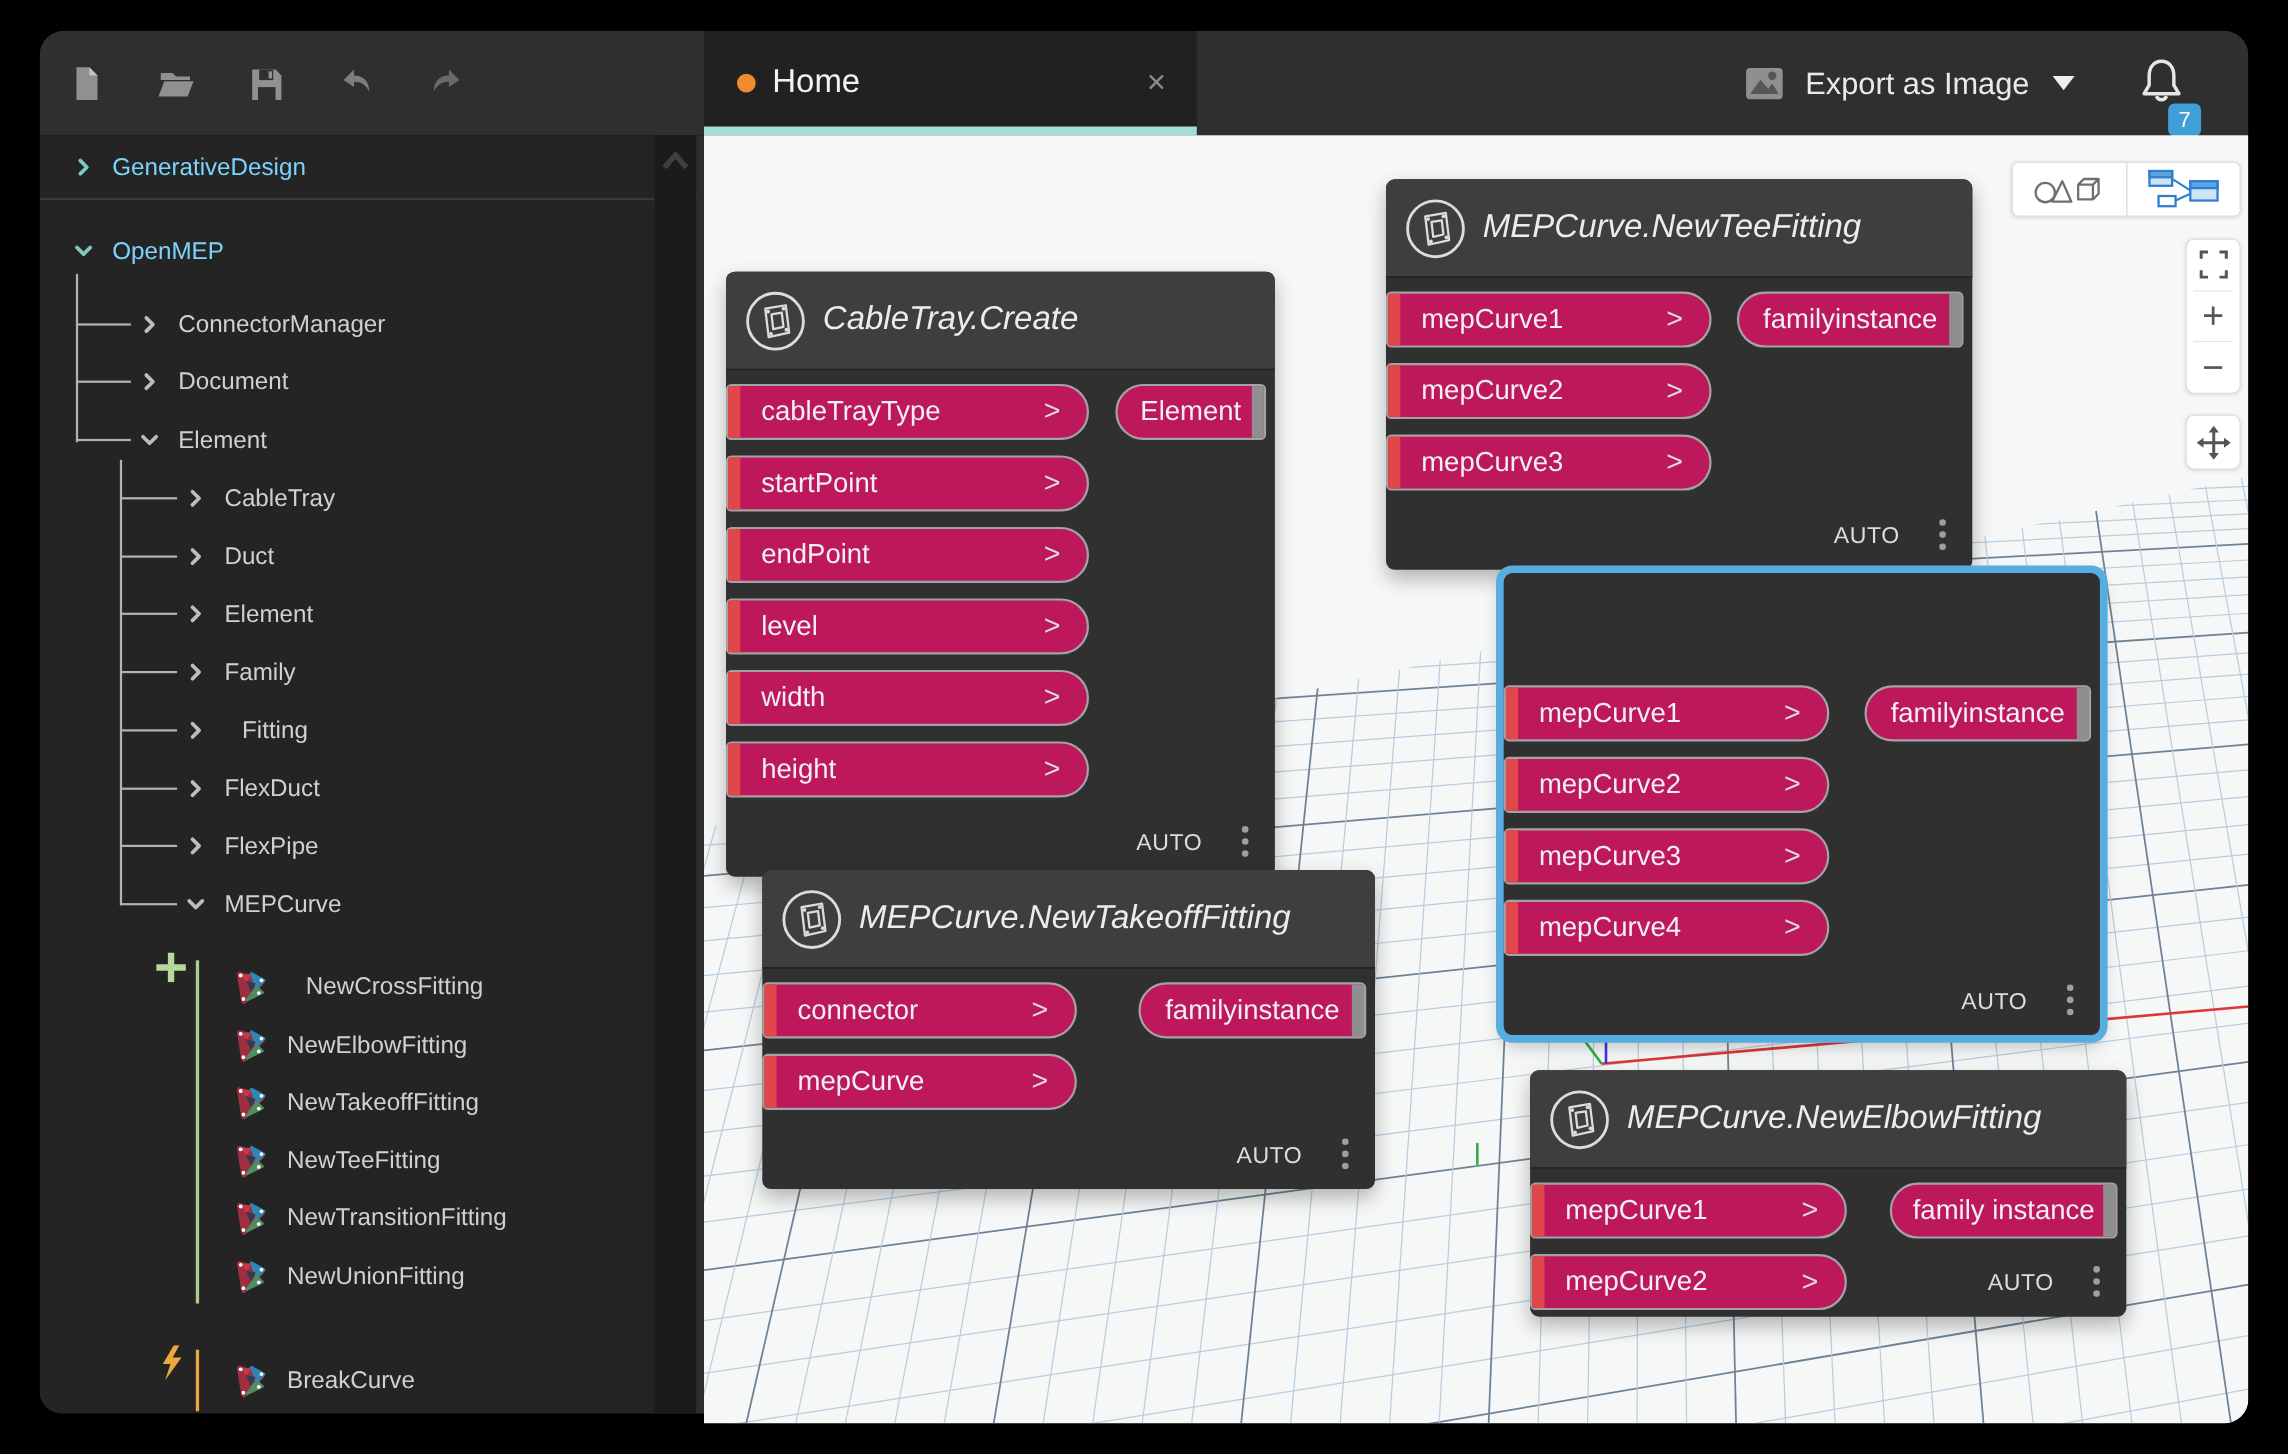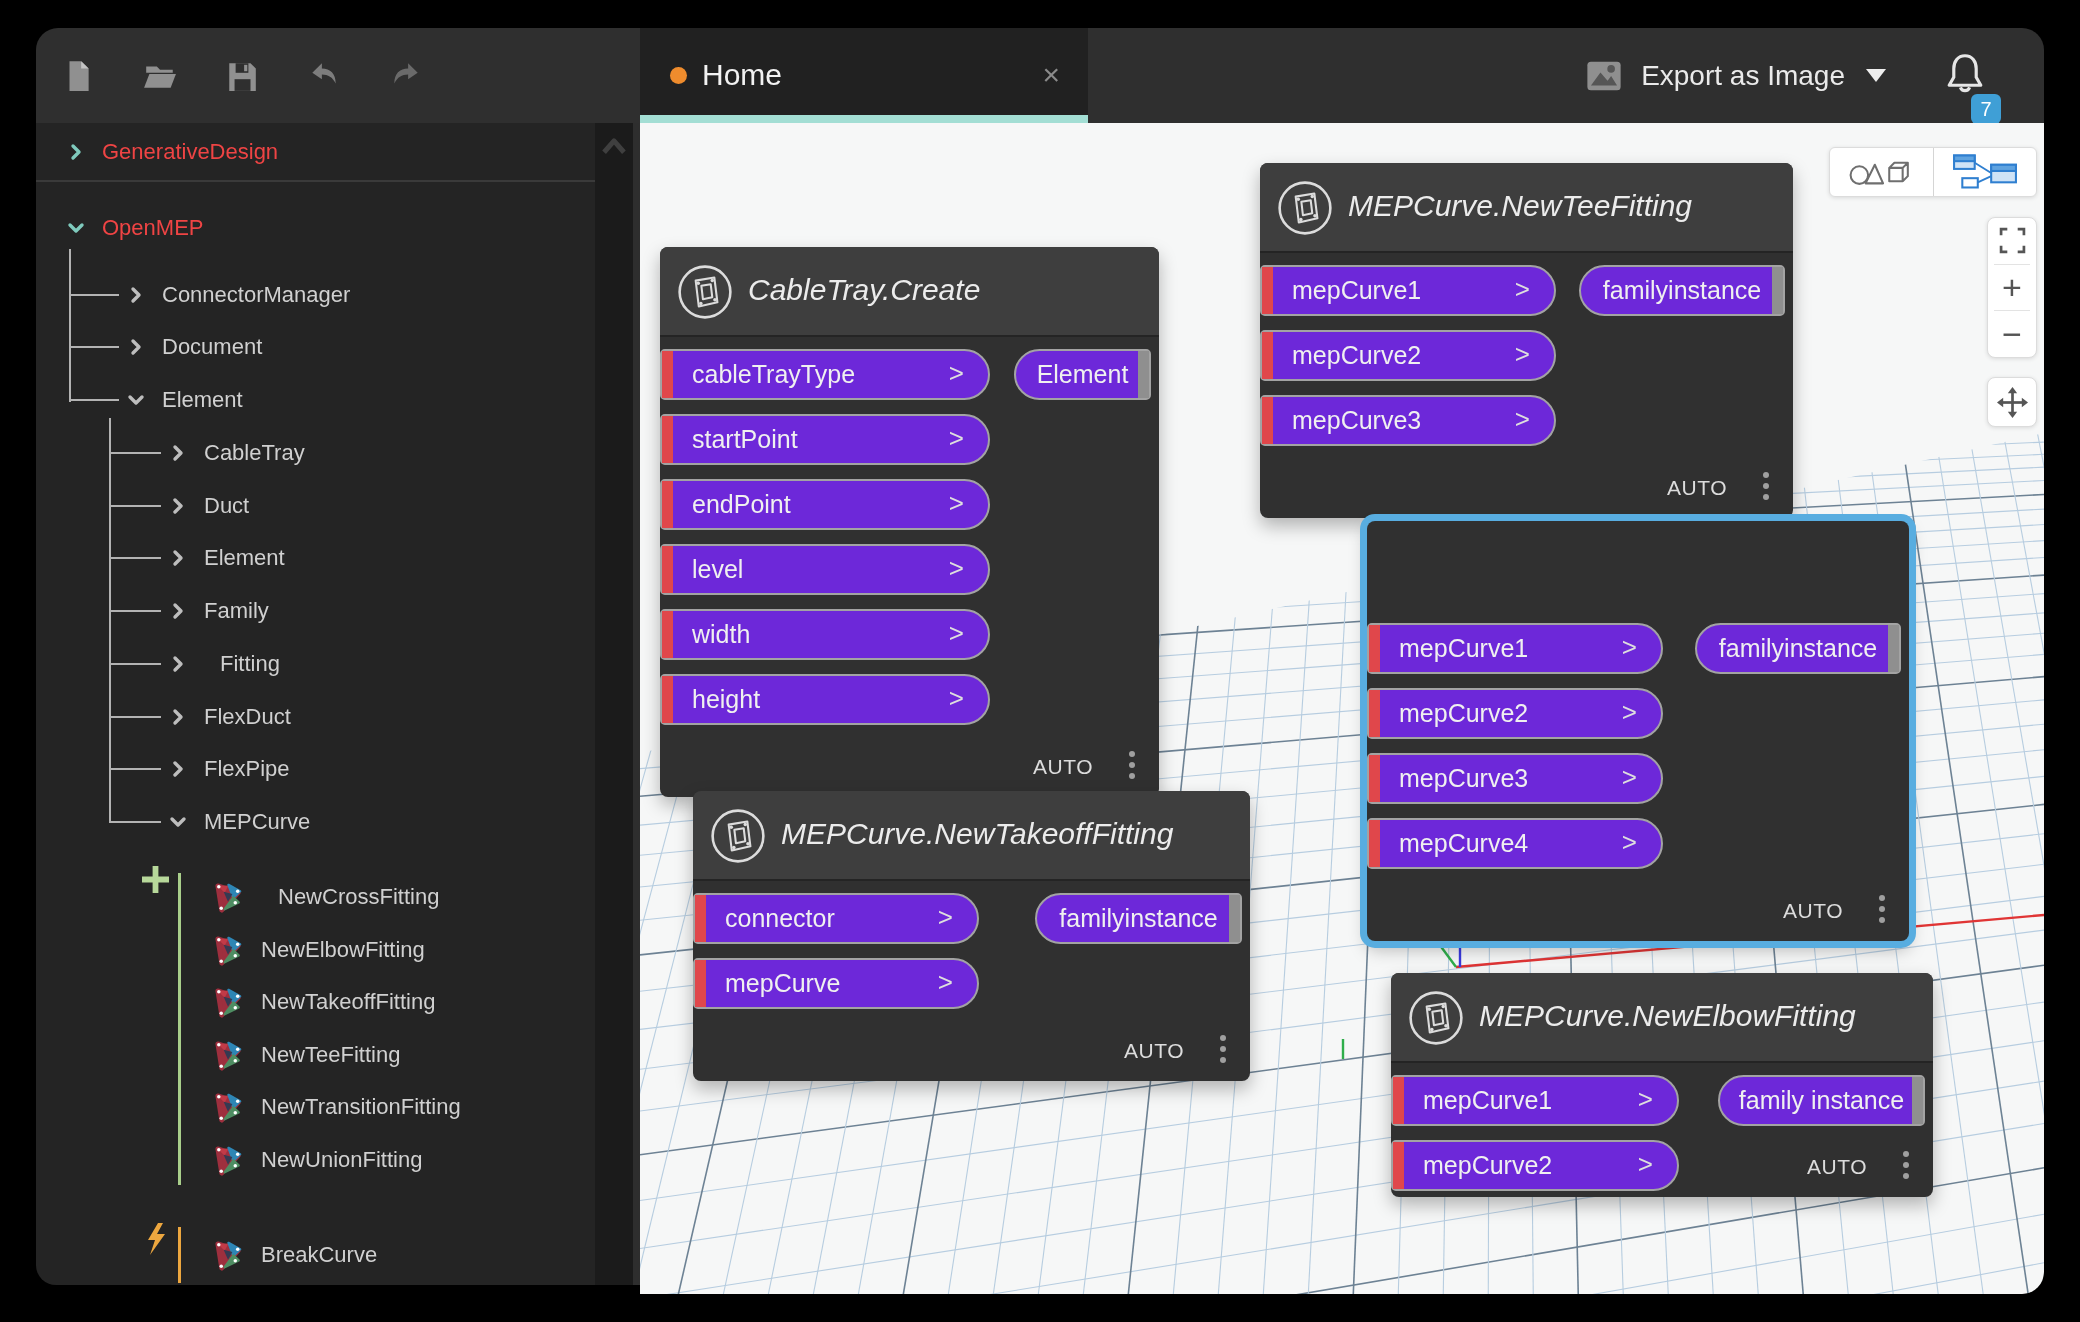--- a/index.html
+++ b/index.html
@@ -26,38 +26,38 @@
   .bell-wrap { position:absolute; right:56px; top:22px; width:46px; height:60px; cursor:pointer; }
   .badge { position:absolute; right:-13px; bottom:-14px; width:30px; height:30px; background:#3f9fd6; border-radius:6px;
            color:#fff; font-size:20px; display:flex; align-items:center; justify-content:center; }
 
   
   .sidebar { position:absolute; left:0; top:95px; width:604px; height:1162px; background:#242424;
              border-radius:0 0 0 20px; overflow:hidden; }
   .sb-edge { position:absolute; right:0; top:0; width:7px; height:100%; background:#2e2e2e; }
   .sb-scroll { position:absolute; right:7px; top:0; width:38px; height:100%; background:#1b1b1b; }
   .sb-row { position:absolute; display:flex; align-items:center; height:44px; color:#d0d0d0; font-size:22px; cursor:pointer; white-space:nowrap; }
-  .sb-row.accent { color:#ef4444; }
+  .sb-row.accent { color:#7dd3fc; }
   .sb-divider { position:absolute; left:0; top:57px; width:100%; height:2px; background:#3a3a3a; }
   .tree-line { position:absolute; background:#b3b3b3; }
   .group-line { position:absolute; width:3px; }
 
   
   .canvas { position:absolute; left:604px; top:95px; width:1404px; height:1171px; background:#f6f7f7;
             border-radius:0 0 20px 0; overflow:hidden; }
   .grid-svg, .axes-svg { position:absolute; left:0; top:0; pointer-events:none; }
 
   
   .node { position:absolute; background:#303030; border-radius:8px; box-shadow:0 8px 18px rgba(0,0,0,.28); cursor:grab; }
   .node.selected { box-shadow:0 0 0 7px #58ade0, 0 8px 18px rgba(0,0,0,.28); }
   .node-header { position:absolute; left:0; top:0; width:100%; height:90px; background:#3e3e3e;
                  border-radius:8px 8px 0 0; border-bottom:2px solid #242424; }
   .node-title { position:absolute; left:88px; top:50%; transform:translateY(-52%); color:#ececec; font-size:30px; white-space:nowrap;font-style:italic; }
   .node-icon { position:absolute; left:16px; top:16px; }
-  .port { position:absolute; height:51px; background:#6d28d9; border:2px solid #a3a3a3; cursor:pointer; }
+  .port { position:absolute; height:51px; background:#be185d; border:2px solid #a3a3a3; cursor:pointer; }
   .port.in { left:0; border-radius:5px 26px 26px 5px; }
   .port.out { border-radius:26px 5px 5px 26px; }
   .port .stripe { position:absolute; top:0; height:100%; width:11px; }
   .port.in .stripe { left:0; background:#e0474b; }
   .port.out .stripe { right:0; background:#8f8f8f; }
   .port-label { position:absolute; left:30px; top:50%; transform:translateY(-52%); color:#f0f0f0; font-size:25px; white-space:nowrap; }
   .port.out .port-label { left:50%; transform:translate(-50%,-52%); }
   .port-caret { position:absolute; right:24px; top:50%; transform:translateY(-54%); color:#dedede; font-size:26px; }
   .node-footer { position:absolute; left:0; bottom:0; width:100%; height:60px;padding-left:24px; }
   .footer-label { position:absolute; right:66px; top:18px; color:#dcdcdc; font-size:21px; letter-spacing:.5px; cursor:pointer; }

